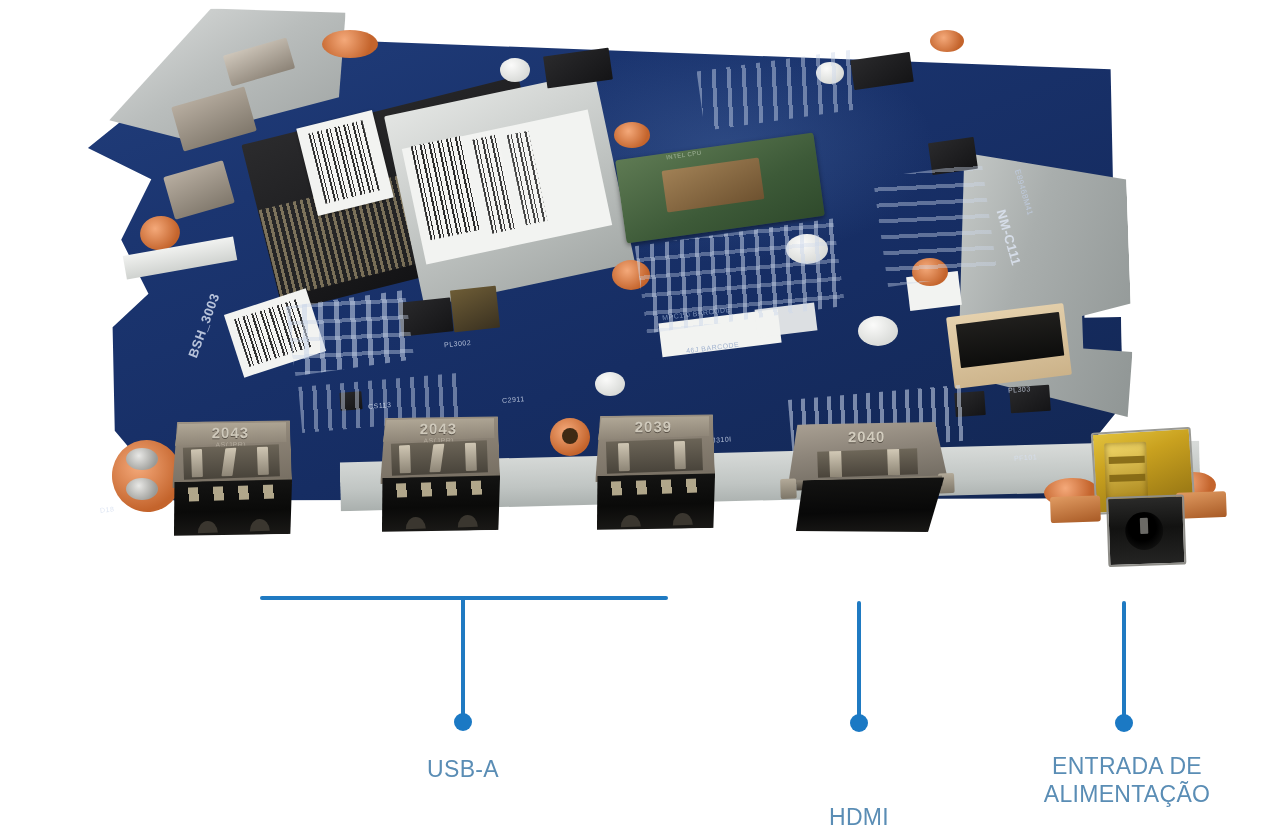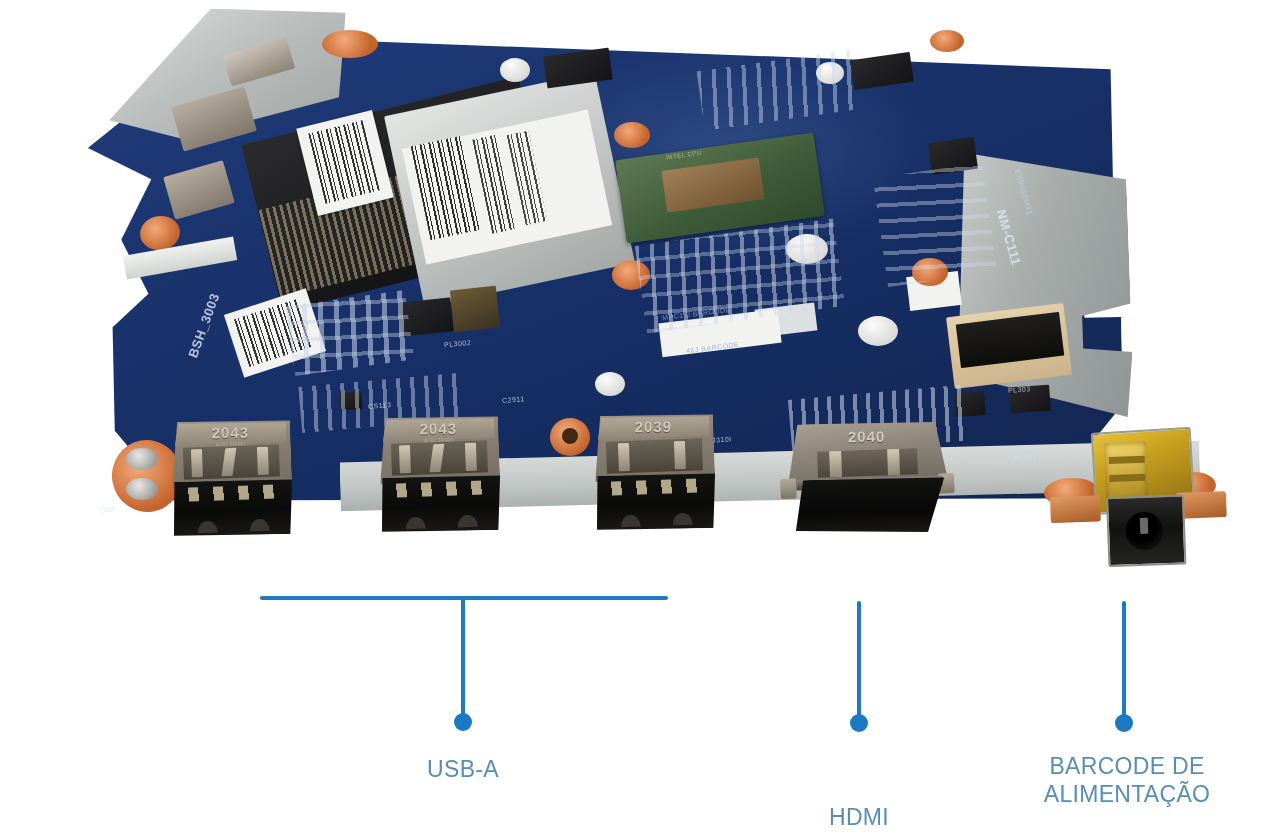--- a/index.html
+++ b/index.html
@@ -481,16 +481,16 @@
   <div class="callout-line-v" style="left:461px;top:596px;height:124px;"></div>
   <div class="callout-dot" style="left:454px;top:713px;"></div>
   <div class="callout-label" style="left:363px;top:755px;width:200px;text-align:center;">USB-A</div>
 
   <div class="callout-line-v" style="left:857px;top:601px;height:122px;"></div>
   <div class="callout-dot" style="left:850px;top:714px;"></div>
   <div class="callout-label" style="left:759px;top:755px;width:200px;margin-top:48px;">HDMI</div>
 
   <div class="callout-line-v" style="left:1122px;top:601px;height:122px;"></div>
   <div class="callout-dot" style="left:1115px;top:714px;"></div>
-  <div class="callout-label" style="left:1002px;top:752px;width:250px;">BARCODE DE
+  <div class="callout-label" style="left:1002px;top:752px;width:250px;">ENTRADA DE
 ALIMENTAÇÃO</div>
 
 </div>
 
 </body></html>

